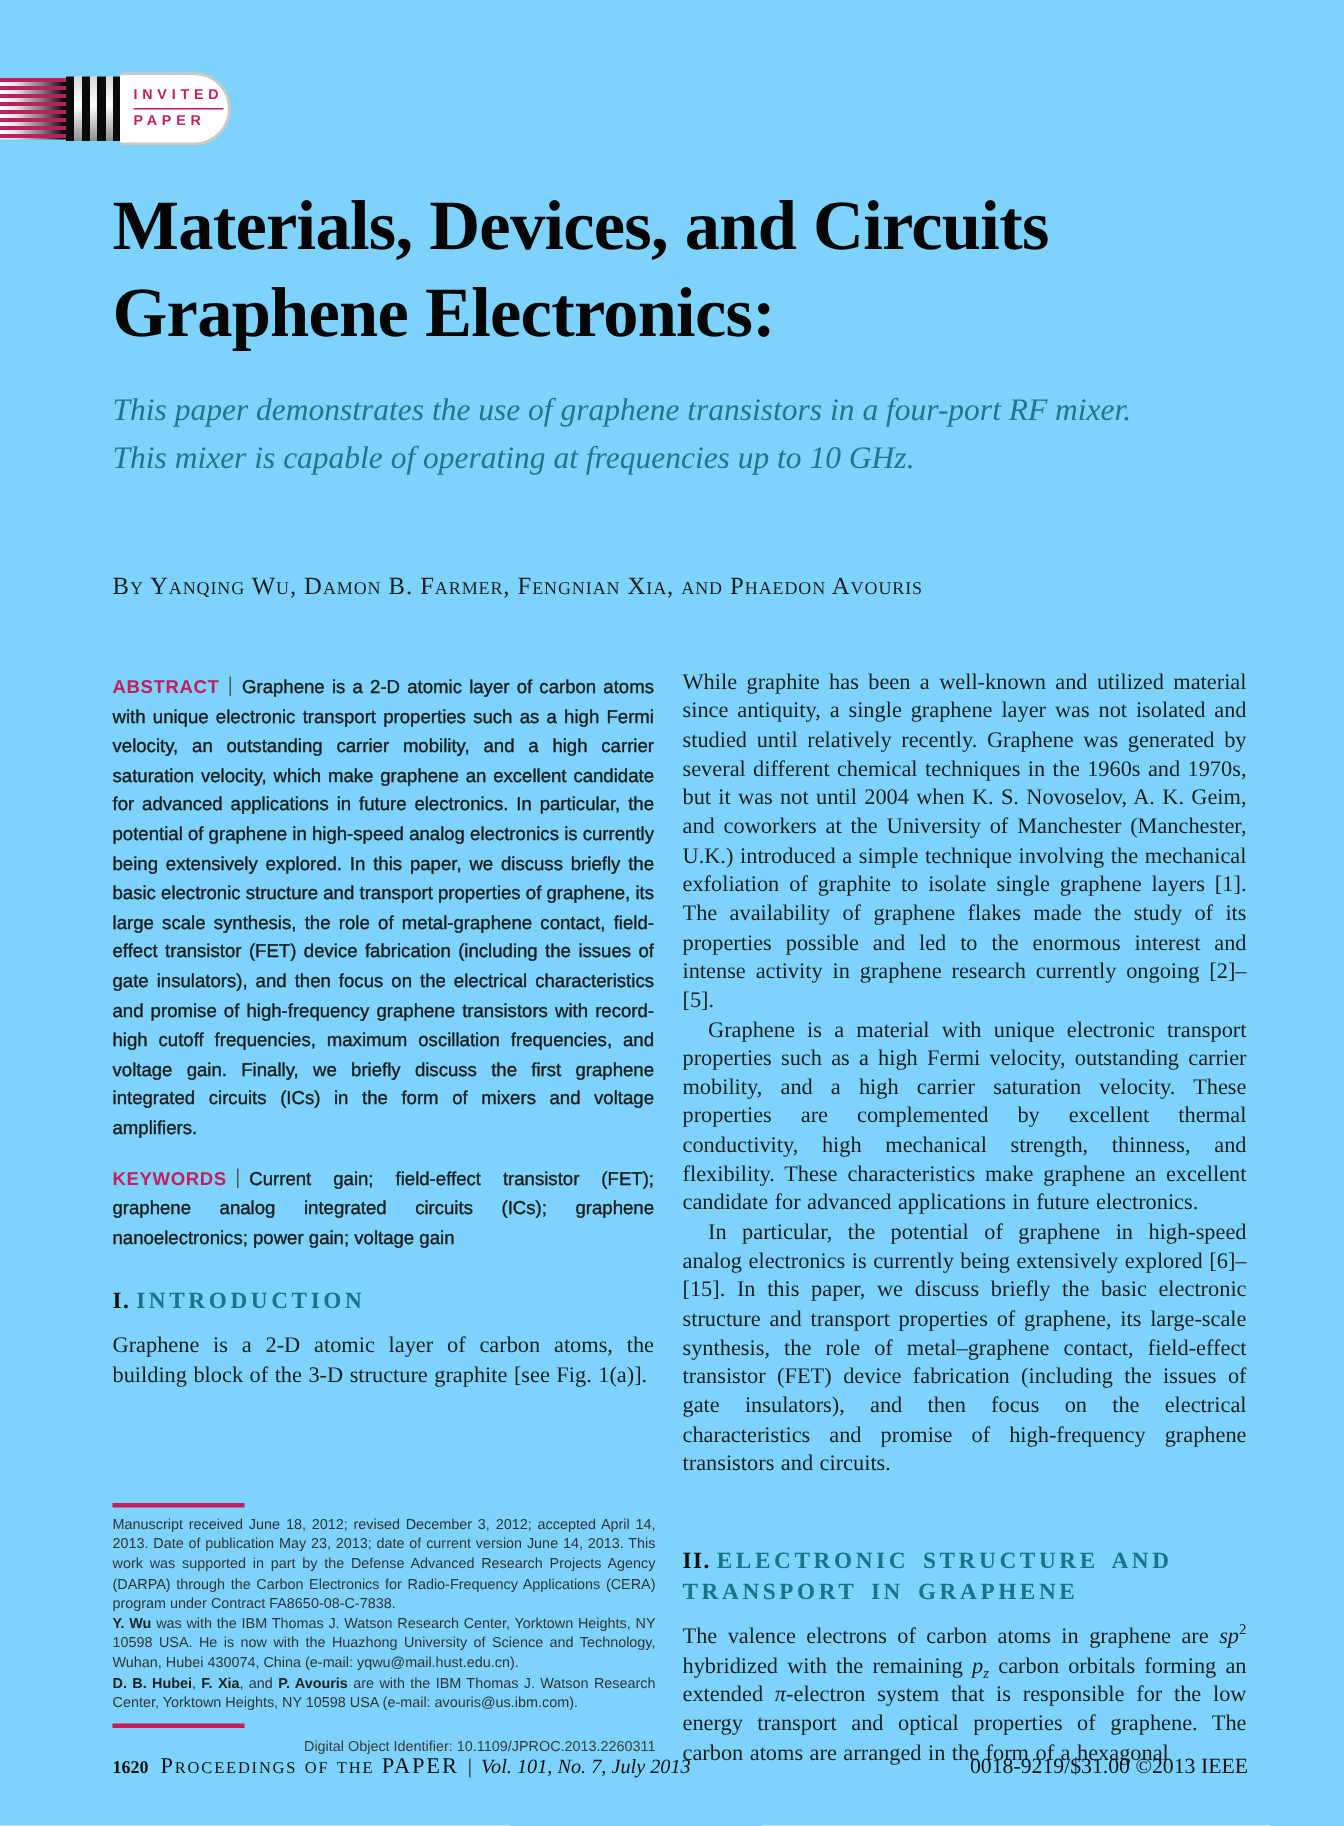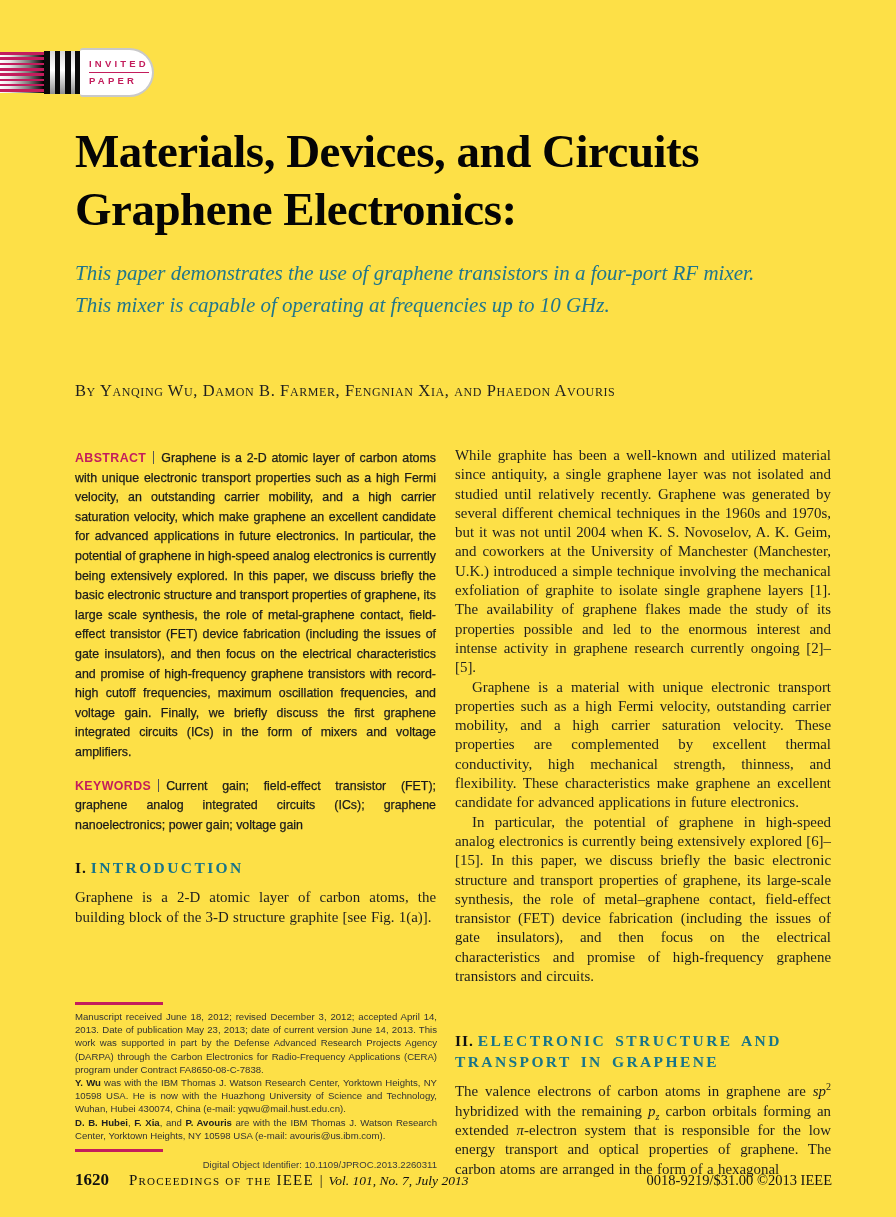--- a/index.html
+++ b/index.html
@@ -1,20 +1,20 @@
 <!DOCTYPE html>
 <html><head>
 <meta charset="utf-8">
 <style>
   html, body { margin: 0; padding: 0; background: #ffffff; }
   .page {
     position: relative;
     width: 896px;
     height: 1217px;
-    background: #fde047;
+    background: #7dd3fc;
     overflow: hidden;
     font-family: "Liberation Serif", serif;
     color: #1e1e1e;
   }
 
   
   .badge { position: absolute; top: 47px; left: 0; display: flex; align-items: center; height: 50px; }
   .badge-stripes {
     width: 44px; height: 41px;
     background:
@@ -82,21 +82,21 @@
   .footnote { position: absolute; left: 75px; top: 1002px; width: 362px; text-align: justify; }
   .fn-rule { width: 88px; height: 3px; background: #c31d5c; margin: 0 0 5px 0; }
   .fn-rule2 { margin: 7px 0 6px 0; }
   .fn { font-family: "Liberation Sans", sans-serif; font-size: 9.6px; line-height: 13.2px; color: #333333; margin: 0; }
   .fn b { color: #222222; }
   .fn-doi { text-align: right; color: #3a3a3a; }
 
   
   .footer { position: absolute; left: 75px; top: 1170px; width: 757px; display: flex; justify-content: space-between; align-items: baseline; }
   .footer-left { font-size: 14px; color: #111; }
-  .footer-page { font-weight: bold; font-size: 17px; margin-right: 20px; }
+  .footer-page { font-weight: bold; font-size: 12px; margin-right: 8px; }
   .footer-journal { font-variant: small-caps; font-size: 15px; letter-spacing: 1.2px; }
   .footer-sep { margin: 0 6px; color: #111; }
   .footer-issue { font-style: italic; font-size: 13.5px; }
   .footer-right { font-size: 14.5px; color: #111; }
 </style>
 </head>
 <body>
 
 <div class="page">
 
@@ -147,18 +147,18 @@
     <div class="fn-rule"></div>
     <p class="fn">Manuscript received June 18, 2012; revised December 3, 2012; accepted April 14, 2013. Date of publication May 23, 2013; date of current version June 14, 2013. This work was supported in part by the Defense Advanced Research Projects Agency (DARPA) through the Carbon Electronics for Radio-Frequency Applications (CERA) program under Contract FA8650-08-C-7838.</p>
     <p class="fn"><b>Y. Wu</b><span> was with the IBM Thomas J. Watson Research Center, Yorktown Heights, NY 10598 USA. He is now with the Huazhong University of Science and Technology, Wuhan, Hubei 430074, China (e-mail: yqwu@mail.hust.edu.cn).</span></p>
     <p class="fn"><b>D. B. Hubei</b><span>, </span><b>F. Xia</b><span>, and </span><b>P. Avouris</b><span> are with the IBM Thomas J. Watson Research Center, Yorktown Heights, NY 10598 USA (e-mail: avouris@us.ibm.com).</span></p>
     <div class="fn-rule fn-rule2"></div>
     <p class="fn fn-doi">Digital Object Identifier: 10.1109/JPROC.2013.2260311</p>
   </div>
 
   <div class="footer">
     <div class="footer-left">
-      <span class="footer-page">1620</span><span class="footer-journal">Proceedings of the IEEE</span><span class="footer-sep">|</span><span class="footer-issue">Vol. 101, No. 7, July 2013</span>
+      <span class="footer-page">1620</span><span class="footer-journal">Proceedings of the PAPER</span><span class="footer-sep">|</span><span class="footer-issue">Vol. 101, No. 7, July 2013</span>
     </div>
     <div class="footer-right">0018-9219/$31.00 ©2013 IEEE</div>
   </div>
 
 </div>
 
 </body></html>

